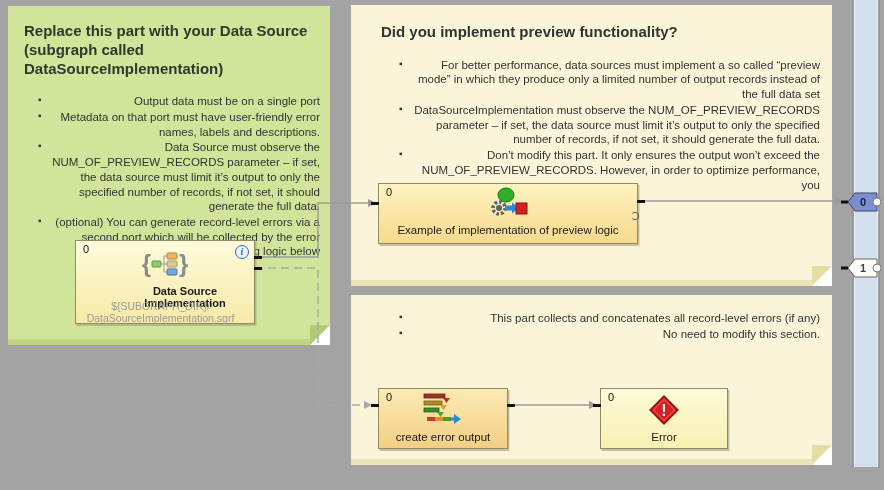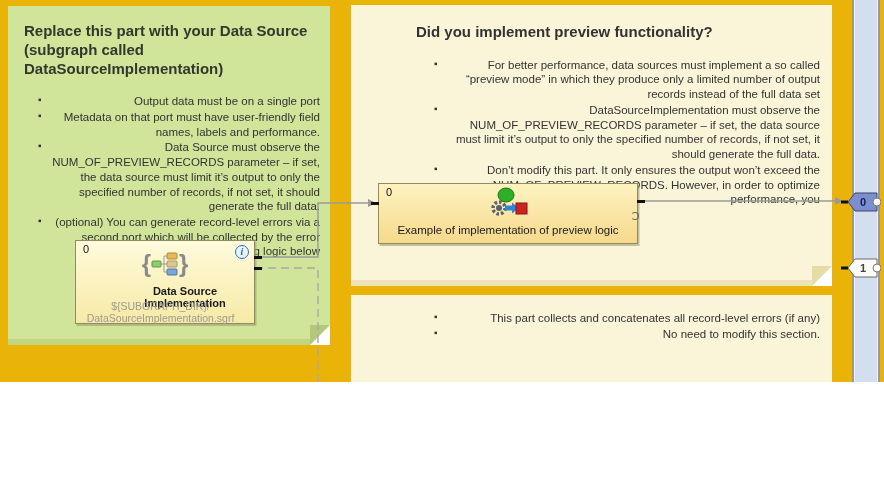--- a/index.html
+++ b/index.html
@@ -1,22 +1,22 @@
 <!DOCTYPE html>
 <html><head>
 <meta charset="utf-8">
 <style>
   * { box-sizing: border-box; margin: 0; padding: 0; }
   body { background:#fff; font-family:"Liberation Sans", sans-serif; }
-  #canvas { position:relative; width:884px; height:382px; background:#eab308; overflow:hidden; }
+  #canvas { position:relative; width:884px; height:490px; background:#a3a3a3; overflow:hidden; }
 
   
   .annotation { position:absolute; }
   .ann-green { background:#d0e49a; }
-  .ann-cream { background:#faf5d8;padding-left:35px; }
+  .ann-cream { background:#faf5d8; }
   .ann-strip { position:absolute; left:0; right:0; bottom:0; height:6px; }
   .ann-green .ann-strip { background:#c1d581; }
   .ann-cream .ann-strip { background:#ece3b8; }
   .fold { position:absolute; right:0; bottom:0; width:20px; height:20px; background:#ffffff; }
   .fold::before { content:""; position:absolute; left:0; top:0; width:0; height:0;
                   border-top:20px solid; border-right:20px solid transparent; }
   .ann-green .fold::before { border-top-color:#b3c979; }
   .ann-cream .fold::before { border-top-color:#e6dca6; }
 
   .ann-title { font-weight:bold; color:#33382e; font-size:15px; line-height:1.25; }
@@ -63,21 +63,21 @@
 </style>
 </head>
 <body>
 
 <div id="canvas">
 
   <div class="annotation ann-green" style="left:8px; top:6px; width:322px; height:339px;">
     <div class="ann-title">Replace this part with your Data Source (subgraph called DataSourceImplementation)</div>
     <ul class="bullets">
       <li>Output data must be on a single port</li>
-      <li>Metadata on that port must have user-friendly field names, labels and performance.</li>
+      <li>Metadata on that port must have user-friendly error names, labels and descriptions.</li>
       <li>Data Source must observe the NUM_OF_PREVIEW_RECORDS parameter – if set, the data source must limit it’s output to only the specified number of records, if not set, it should generate the full data.</li>
       <li>(optional) You can generate record-level errors via a second port which will be collected by the error handling logic below</li>
     </ul>
     <div class="ann-strip"></div>
     <div class="fold"></div>
   </div>
 
   <div class="annotation ann-cream" style="left:351px; top:5px; width:481px; height:281px;">
     <div class="ann-title">Did you implement preview functionality?</div>
     <ul class="bullets" style="max-width:452px;">

